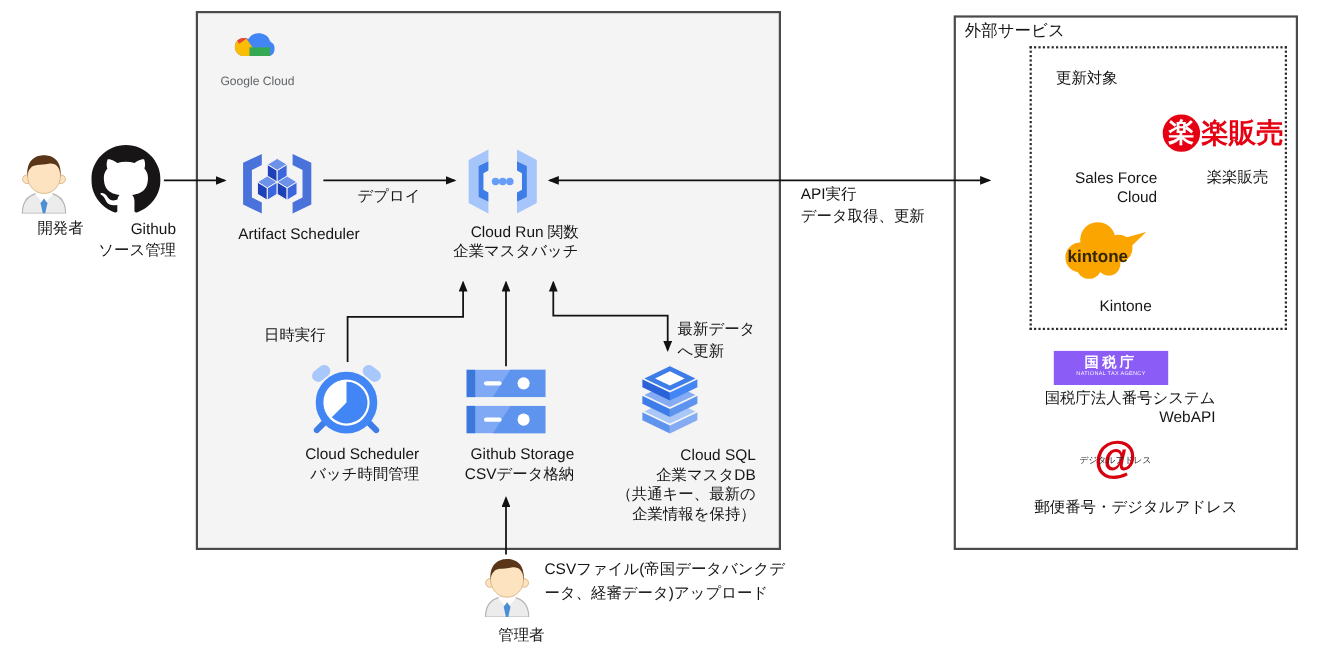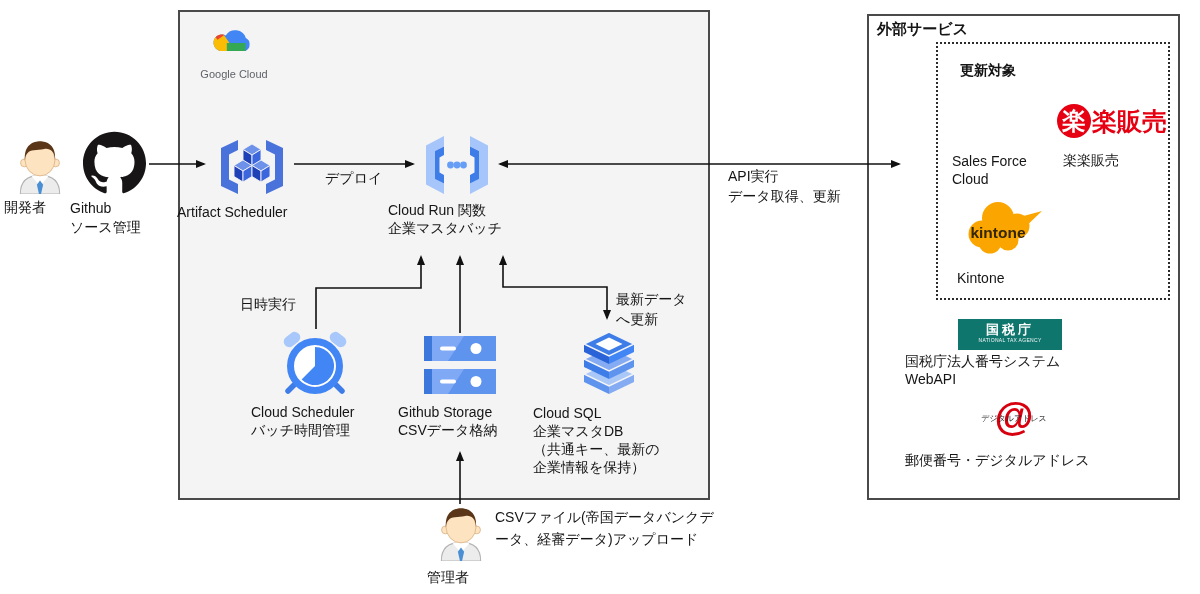--- a/index.html
+++ b/index.html
@@ -1,21 +1,21 @@
 <!DOCTYPE html>
 <html><head>
 <meta charset="utf-8">
 <style>
   html,body{margin:0;padding:0;background:#fff}
   .canvas{position:relative;width:1200px;height:594px;background:#fff;overflow:hidden;
           font-family:"Liberation Sans","DejaVu Sans",sans-serif;color:#151515}
   .abs{position:absolute}
   .label{font-size:14px;line-height:18px;white-space:nowrap;color:#151515}
-  .center{text-align:left}
-  .bold{font-weight:bold}
+  .center{text-align:right}
+  .bold{font-weight:normal}
   svg{display:block}
 
   
   .gc-box{left:178px;top:10px;width:532px;height:490px;background:#f4f4f4;border:2px solid #4a4a4a;box-sizing:border-box}
   .ext-box{left:867px;top:14px;width:313px;height:486px;background:#fff;border:2px solid #4a4a4a;box-sizing:border-box}
   .dashed-box{left:936px;top:42px;width:234px;height:258px;border:2px dotted #2b2b2b;box-sizing:border-box;background:#fff}
 
   
   .gcp-logo{left:198px;top:20px;width:72px;text-align:center}
   .gcp-logo .gcp-text{font-size:11px;color:#5f6368;margin-top:12px}
@@ -65,21 +65,21 @@
   .sf-logo{left:961px;top:93px}
   .sf-label1{left:952px;top:152px;width:100px}
   .sf-label2{left:952px;top:170px;width:100px}
   .rr-logo{left:1057px;top:104px;display:flex;align-items:center}
   .rr-circle{width:34px;height:34px;border-radius:50%;background:#E60012;color:#fff;font-size:24px;font-weight:bold;
              line-height:34px;text-align:center;flex:0 0 auto}
   .rr-rest{color:#E60012;font-size:25px;font-weight:bold;letter-spacing:0;line-height:34px;margin-left:1px}
   .rr-label{left:1063px;top:151px;width:90px}
   .kin-logo{left:960px;top:194px}
   .kin-label{left:957px;top:269px;width:90px}
-  .nta-logo{left:958px;top:319px;width:104px;height:31px;background:#0f766e;color:#fff;text-align:center;box-sizing:border-box;padding-top:3px}
+  .nta-logo{left:958px;top:319px;width:104px;height:31px;background:#8b5cf6;color:#fff;text-align:center;box-sizing:border-box;padding-top:3px}
   .nta-title{font-size:13px;font-weight:bold;letter-spacing:3px;line-height:15px}
   .nta-sub{font-size:5px;letter-spacing:.3px;line-height:7px;opacity:.95}
   .nta-label1{left:905px;top:352px;width:200px}
   .nta-label2{left:905px;top:370px;width:200px}
   .da-mark{left:986px;top:396px;width:56px;text-align:center;font-size:40px;line-height:40px;font-weight:bold;color:#D7000F}
   .da-text{left:976px;top:413px;width:76px;font-size:8px;font-weight:normal;color:#222;text-align:center;white-space:nowrap}
   .da-label1{left:905px;top:451px;width:220px}
   .da-label2{left:905px;top:469px;width:220px}
 
   .arrows{left:0;top:0;z-index:5;pointer-events:none}

